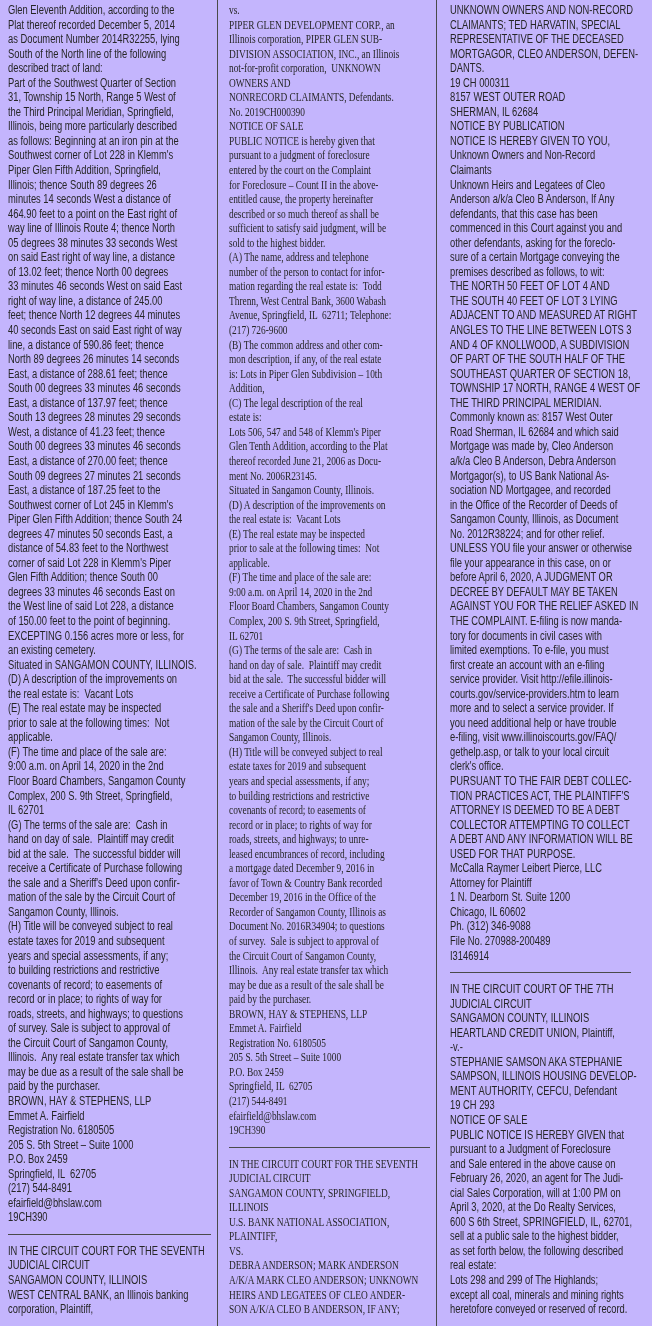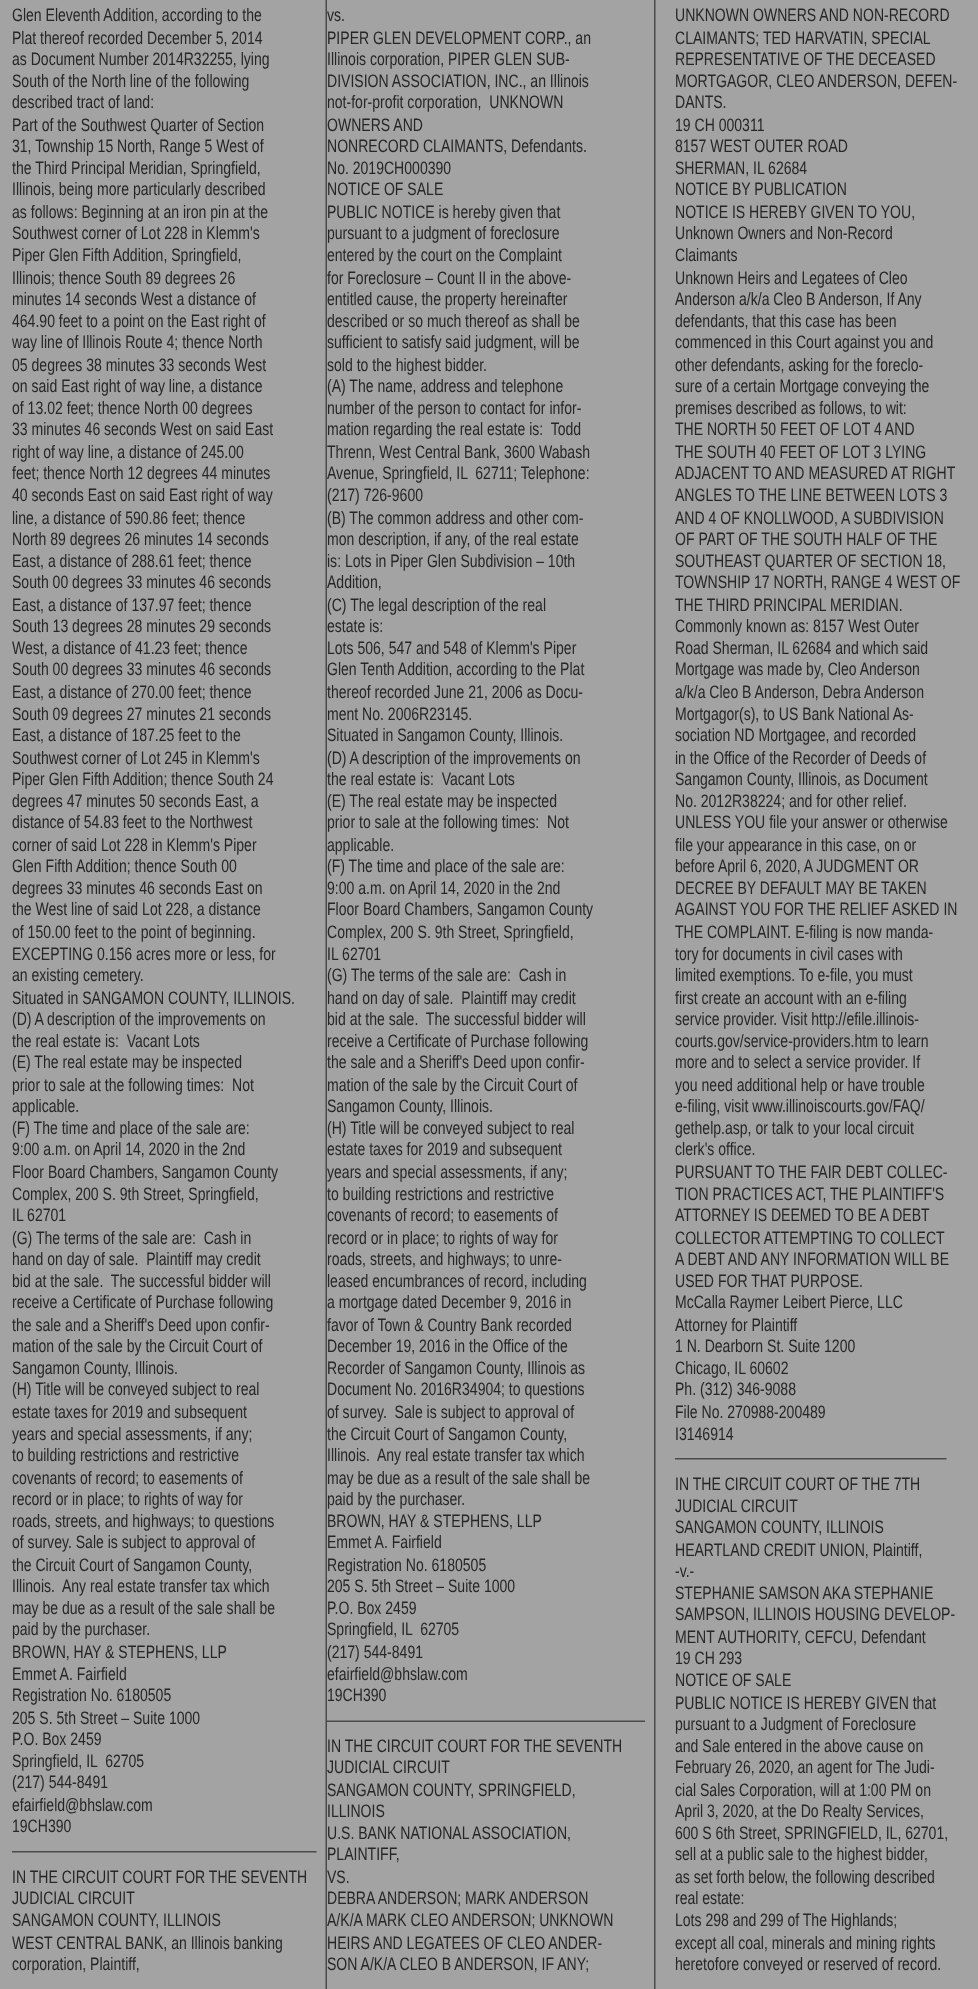--- a/index.html
+++ b/index.html
@@ -13,42 +13,42 @@
     display: flex;
     overflow: hidden;
   }
   .col {
     box-sizing: border-box;
     padding-top: 3px;
     overflow: hidden;
     height: 1326px;
   }
   .col-1 { width: 217px; padding-left: 8px;  padding-right: 2px; }
-  .col-2 { width: 219px; padding-left: 0; padding-right: 2px; border-left: 1px solid var(--rule, #4a4a4a); }
+  .col-2 { width: 219px; padding-left: 11px; padding-right: 2px; border-left: 1px solid var(--rule, #4a4a4a); font-family: Liberation Serif, serif; }
   .col-3 { width: 216px; padding-left: 13px; padding-right: 17px; border-left: 1px solid var(--rule, #4a4a4a); }
   .notice { display: block; }
   .ln {
     height: 14.56px;
     line-height: 14.56px;
     font-size: 12px;
     white-space: pre;
     transform: scaleX(0.78);
     transform-origin: 0 0;
     letter-spacing: 0;
   }
   hr.sep {
     border: 0;
     border-top: 1px solid var(--rule, #3f3f3f);
     margin: 9px 4px 9px 0;
   }
 </style>
 </head>
 <body>
 
-<div class="page" style="background: #a3a3a3; color: rgb(38, 38, 38);">
+<div class="page" style="background: #c4b5fd; color: rgb(38, 38, 38);">
 
   <div class="col col-1">
     <div class="notice">
         <div class="ln">Glen Eleventh Addition, according to the</div>
         <div class="ln">Plat thereof recorded December 5, 2014</div>
         <div class="ln">as Document Number 2014R32255, lying</div>
         <div class="ln">South of the North line of the following</div>
         <div class="ln">described tract of land:</div>
         <div class="ln">Part of the Southwest Quarter of Section</div>
         <div class="ln">31, Township 15 North, Range 5 West of</div>

